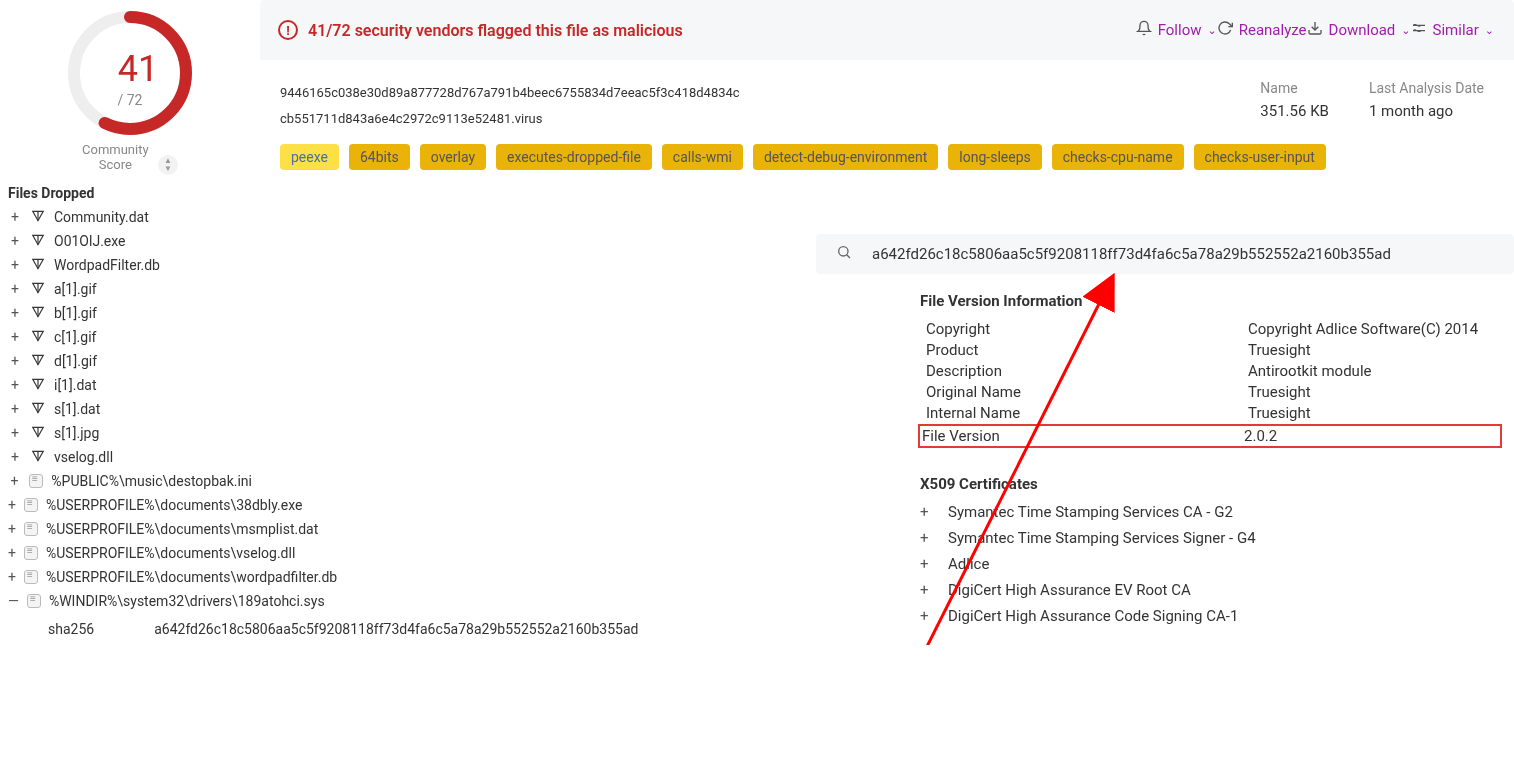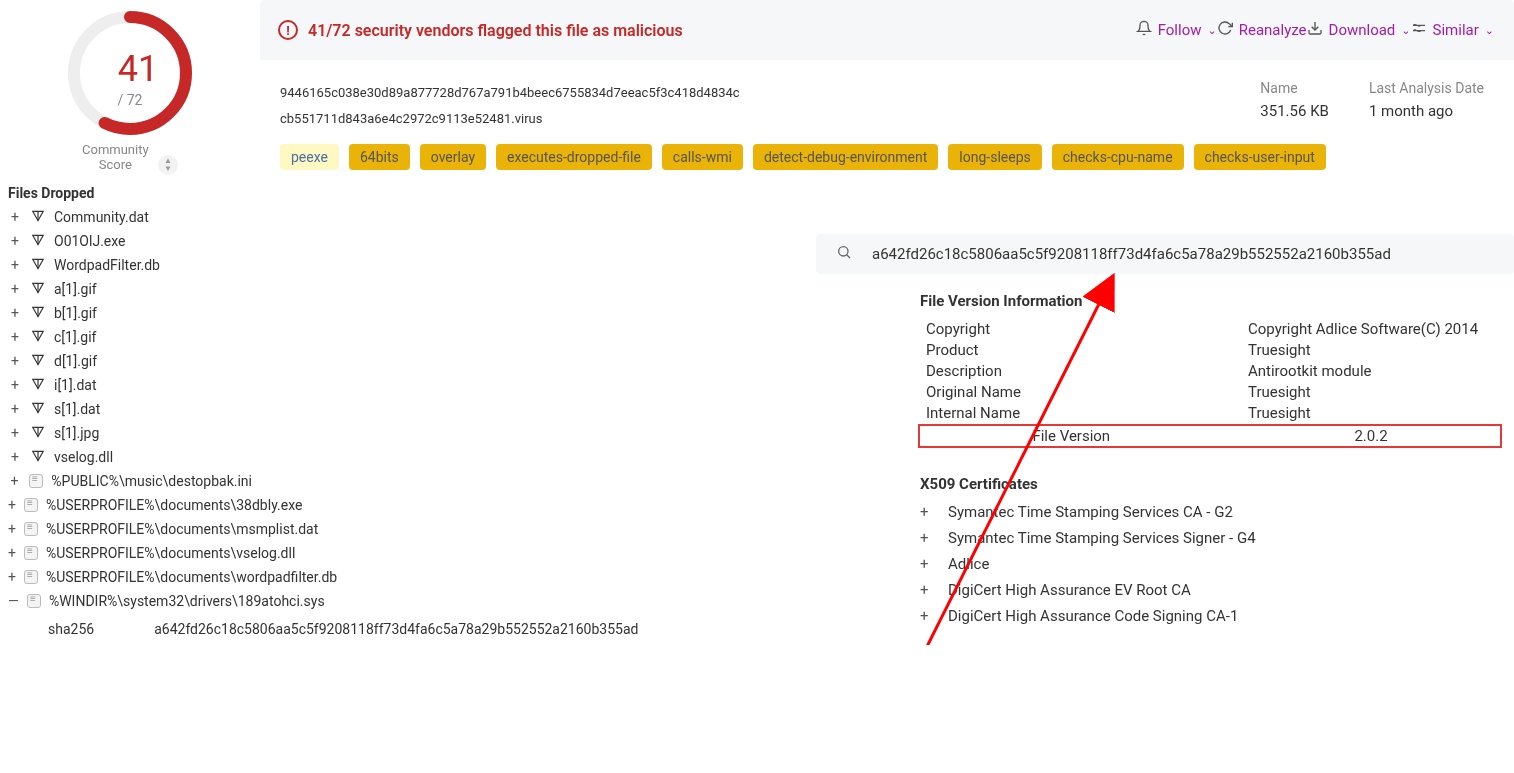--- a/index.html
+++ b/index.html
@@ -36,33 +36,33 @@
   .actions { display: flex; color: #a21caf; font-size: 15px; }
   .actions .act { display: inline-flex; align-items: center; gap: 6px; cursor: pointer; }
   .actions .chev { font-size: 11px; }
   .hash-block { padding: 20px 20px 8px 20px; display: flex; justify-content: space-between; align-items: flex-start; }
   .hash-left { font-size: 13px; line-height: 2; color: #333; }
   .meta-cols { display: flex; gap: 40px; padding-right: 10px; }
   .meta-col .ml { color: #888; font-size: 14px; margin-bottom: 6px; }
   .meta-col .mv { color: #333; font-size: 15px; }
   .tags { padding: 4px 20px 14px 20px; display: flex; flex-wrap: wrap; gap: 10px; }
   .tag { background: #eab308; color: #555; padding: 5px 11px; border-radius: 4px; font-size: 14px; }
-  .tag.primary { background: #fef9c3; color: #4a6fa5; }
+  .tag.primary { background: #fde047; color: #4a6fa5; }
 
   
   .search-row { margin-top: 50px; margin-left: 556px; background: #f6f7f8; display: flex; align-items: center; gap: 20px; padding: 10px 20px; font-size: 15px; border-radius: 4px; }
   .search-row .sicon { color: #666; }
 
   
   .details { margin-left: 660px; margin-top: 18px; padding-right: 14px; }
   .details h4 { font-size: 15px; font-weight: 700; margin-bottom: 10px; }
   .kv { display: flex; margin: 3px 6px; font-size: 15px; }
   .kv .k { width: 322px; color: #333; }
   .kv .v { color: #333; }
-  .highlight-box { border: 2px solid #e53935; padding: 1px 2px; margin: -1px -2px; justify-content: center; }
+  .highlight-box { border: 2px solid #e53935; padding: 1px 2px; margin: -1px -2px; }
   .certs { margin-top: 28px; }
   .cert-row { display: flex; align-items: center; gap: 14px; margin: 8px 0; font-size: 15px; }
   .cert-row .plus { width: 14px; color: #555; font-weight: 400; }
 
   
   .arrow-svg { position: absolute; pointer-events: none; left: 590px; top: 270px; }
 </style>
 </head>
 <body>
 

